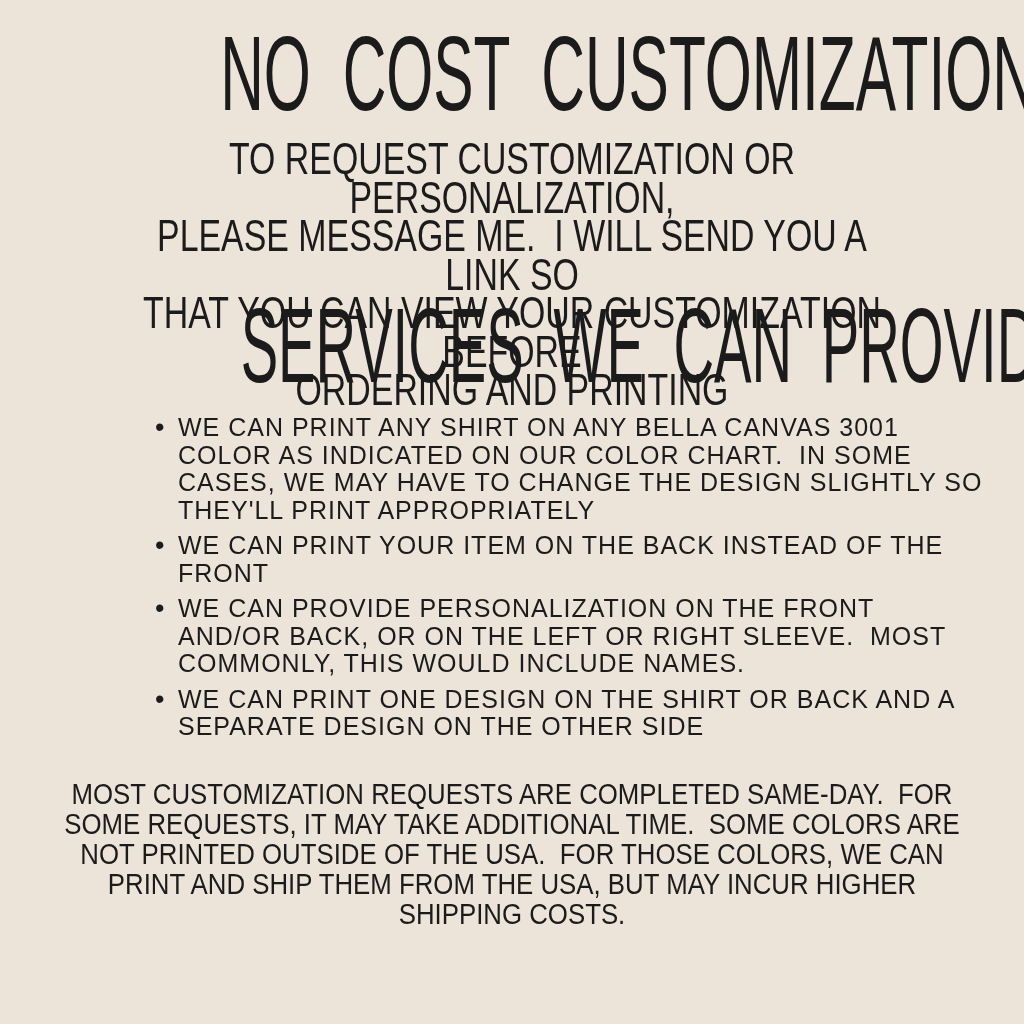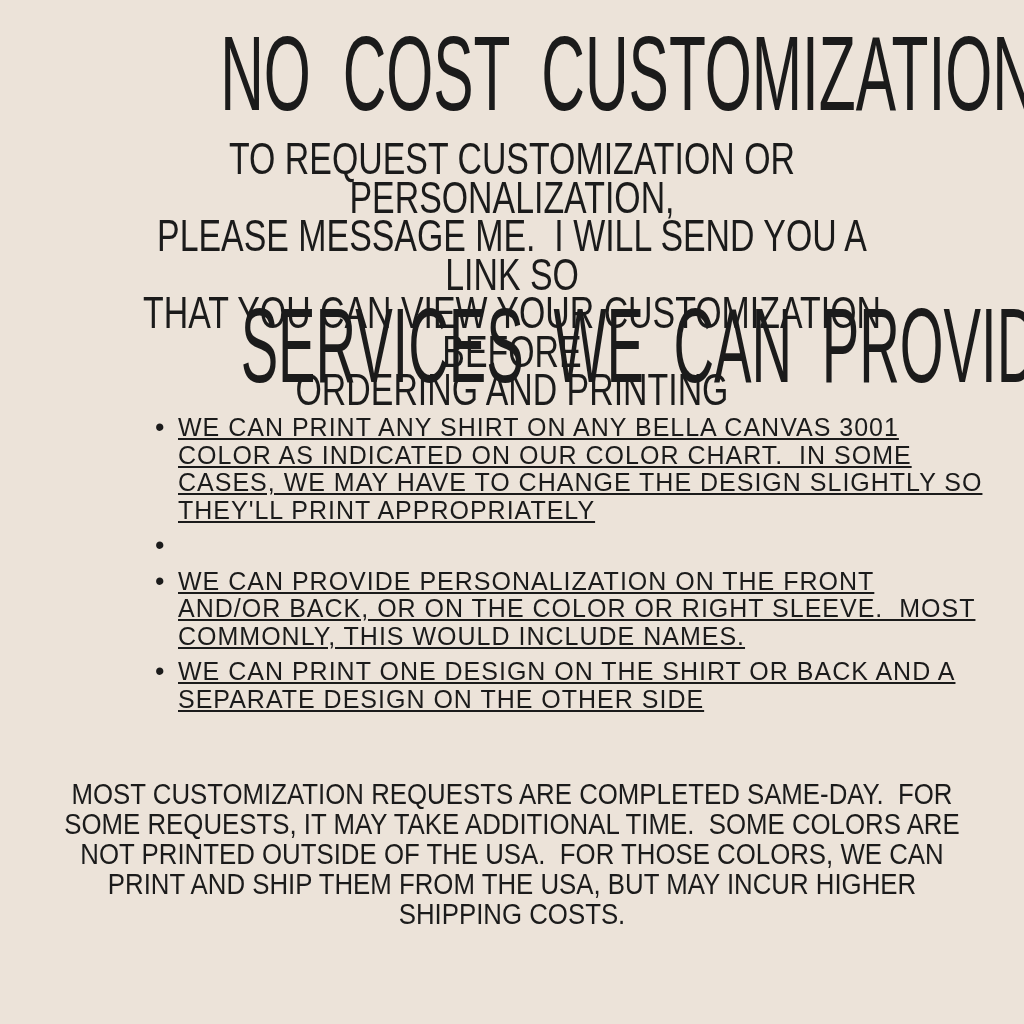--- a/index.html
+++ b/index.html
@@ -79,21 +79,20 @@
   }
   .dot{
     flex:none;
     width:23px;
     font-size:27px;
     line-height:27.5px;
     letter-spacing:0;
   }
   .btext{
     white-space:pre-wrap;
-    text-decoration:underline;
   }
   
   .footer{
     position:absolute;
     top:779px;
     left:0;
     width:100%;
     margin:0;
     text-align:center;
     white-space:pre-wrap;
@@ -120,25 +119,27 @@
   <ul class="bullets">
     <li class="bullet-item">
       <span class="dot">•</span>
       <span class="btext">WE CAN PRINT ANY SHIRT ON ANY BELLA CANVAS 3001
 COLOR AS INDICATED ON OUR COLOR CHART.  IN SOME
 CASES, WE MAY HAVE TO CHANGE THE DESIGN SLIGHTLY SO
 THEY'LL PRINT APPROPRIATELY</span>
     </li>
     <li class="bullet-item">
       <span class="dot">•</span>
+      <span class="btext">WE CAN PRINT YOUR ITEM ON THE BACK INSTEAD OF THE
+FRONT</span>
     </li>
     <li class="bullet-item">
       <span class="dot">•</span>
       <span class="btext">WE CAN PROVIDE PERSONALIZATION ON THE FRONT
-AND/OR BACK, OR ON THE COLOR OR RIGHT SLEEVE.  MOST
+AND/OR BACK, OR ON THE LEFT OR RIGHT SLEEVE.  MOST
 COMMONLY, THIS WOULD INCLUDE NAMES.</span>
     </li>
     <li class="bullet-item">
       <span class="dot">•</span>
       <span class="btext">WE CAN PRINT ONE DESIGN ON THE SHIRT OR BACK AND A
 SEPARATE DESIGN ON THE OTHER SIDE</span>
     </li>
   </ul>
 
   <p class="footer">MOST CUSTOMIZATION REQUESTS ARE COMPLETED SAME-DAY.  FOR

